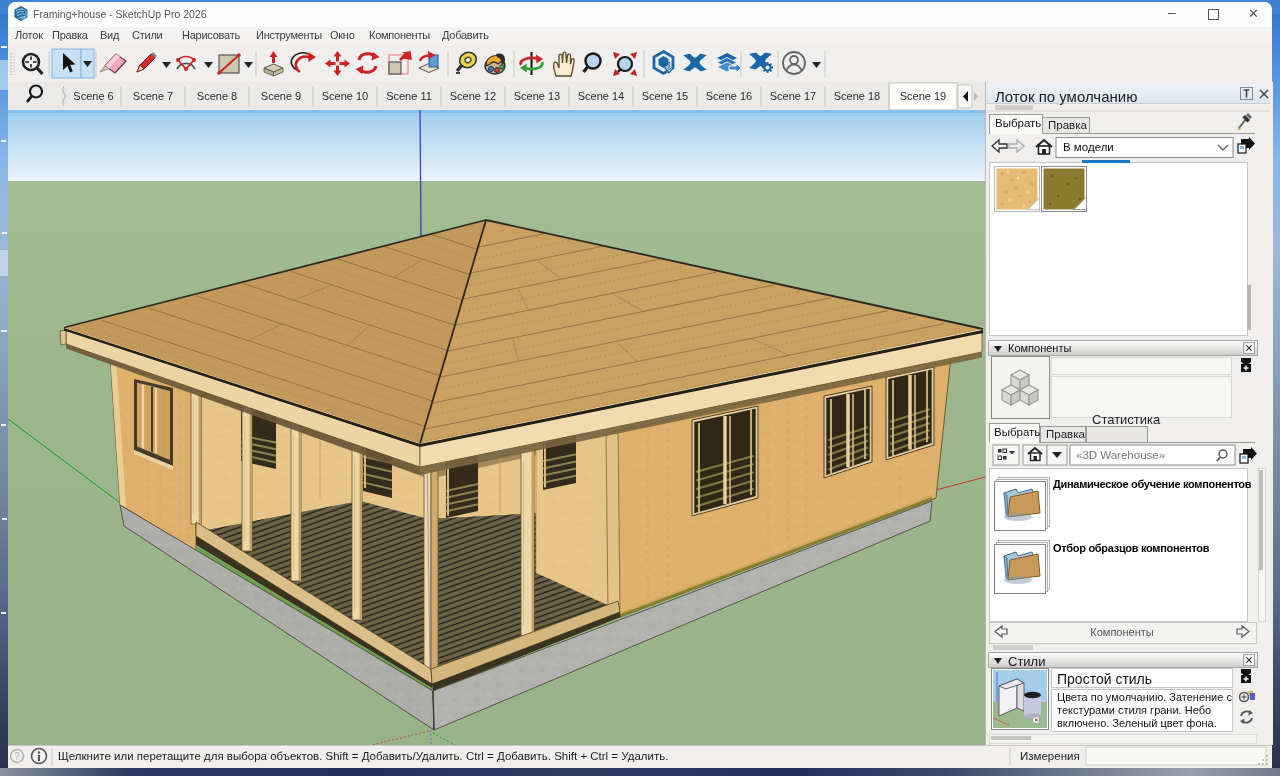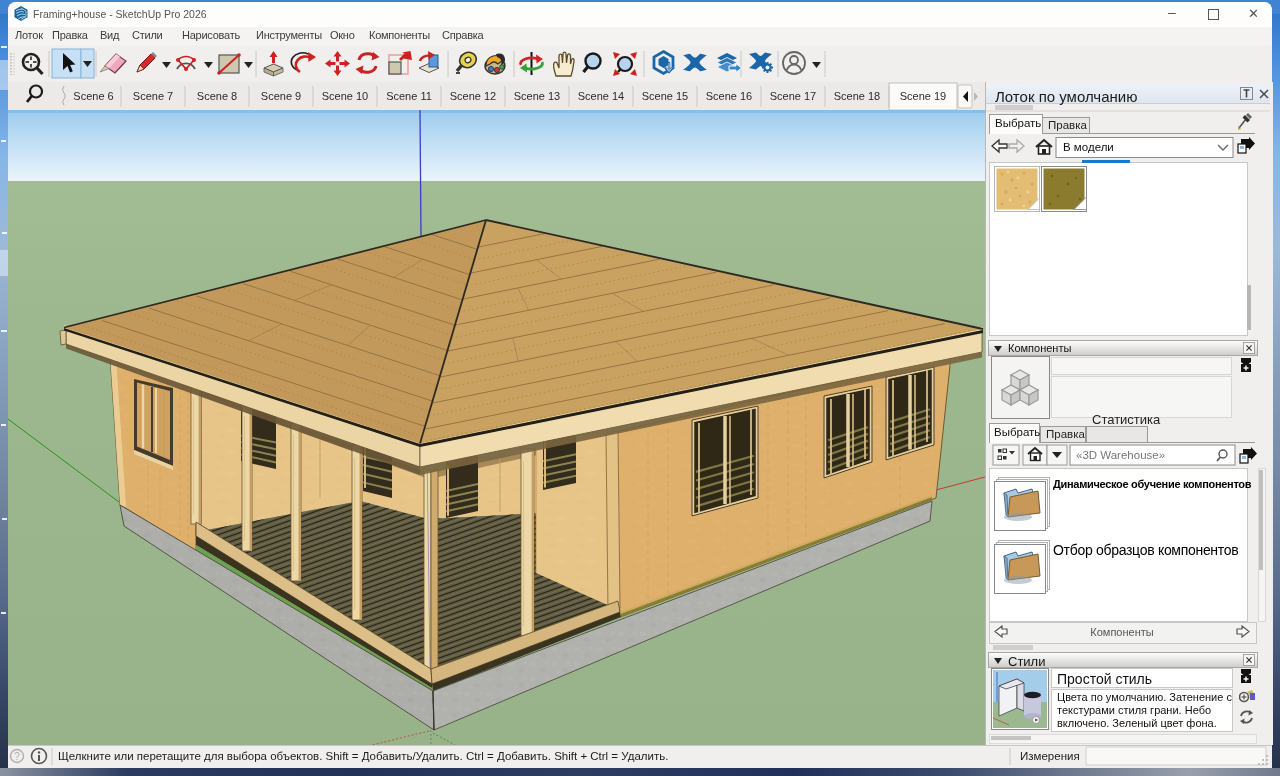--- a/index.html
+++ b/index.html
@@ -47,21 +47,21 @@
 <div class="abs" style="left:8px;top:27px;width:1264px;height:18px;background:#f4f3f1"></div>
 <div class="abs" id="menus" style="left:0;top:29px;font-size:11px;letter-spacing:-0.25px;color:#3c3c3c;height:14px">
 <span class="abs tx" style="left:15px">Лоток</span>
 <span class="abs tx" style="left:52px">Правка</span>
 <span class="abs tx" style="left:100px">Вид</span>
 <span class="abs tx" style="left:132px">Стили</span>
 <span class="abs tx" style="left:182px">Нарисовать</span>
 <span class="abs tx" style="left:256px">Инструменты</span>
 <span class="abs tx" style="left:330px">Окно</span>
 <span class="abs tx" style="left:369px">Компоненты</span>
-<span class="abs tx" style="left:442px">Справка</span>
+<span class="abs tx" style="left:442px">Добавить</span>
 </div>
 
 <div class="abs" id="toolbar" style="left:8px;top:45px;width:1264px;height:37px;background:#f0efed;border-bottom:1px solid #d8d7d5"></div>
 <svg class="abs" style="left:0;top:45px" width="990" height="37" xmlns="http://www.w3.org/2000/svg">
     <line x1="11" y1="8" x2="11" y2="30" stroke="#b9b8b6" stroke-width="1.5" stroke-dasharray="1.5,1.5"></line>
     <line x1="14" y1="8" x2="14" y2="30" stroke="#d6d5d3" stroke-width="1.5" stroke-dasharray="1.5,1.5"></line>
     <line x1="49" y1="6" x2="49" y2="32" stroke="#c9c8c6" stroke-width="1"></line>
     <line x1="96" y1="6" x2="96" y2="32" stroke="#c9c8c6" stroke-width="1"></line>
     <line x1="256" y1="6" x2="256" y2="32" stroke="#c9c8c6" stroke-width="1"></line>
     <line x1="448" y1="6" x2="448" y2="32" stroke="#c9c8c6" stroke-width="1"></line>
@@ -774,21 +774,21 @@
 <div class="abs tx" style="left:1053px;top:478px;font-size:11px;letter-spacing:-0.3px;font-weight:bold;color:#000">Динамическое обучение компонентов</div>
 <svg class="abs" style="left:994px;top:540px" width="56" height="54">
 <rect x="4.5" y="0.5" width="51" height="49" fill="#fff" stroke="#b0b0ae"></rect>
 <rect x="2.5" y="2.5" width="51" height="49" fill="#fff" stroke="#b0b0ae"></rect>
 <rect x="0.5" y="4.5" width="51" height="49" fill="#fff" stroke="#888886"></rect>
 <path d="M14 38 L10 16 L22 12 L24 16 L38 12 L44 34 Z" fill="#a8c8e0" stroke="#446688" stroke-width="1"></path>
 <path d="M14 40 L16 20 L44 14 L46 36 Z" fill="#c89858" stroke="#7a5a28" stroke-width="1"></path>
 <path d="M14 40 L12 38 L10 16 L13 18 Z" fill="#88a8c0" stroke="#446688" stroke-width="0.8"></path>
 <ellipse cx="24" cy="40" rx="14" ry="4" fill="#8898a8" opacity="0.5"></ellipse>
 </svg>
-<div class="abs tx" style="left:1053px;top:542px;font-size:14px;letter-spacing:-0.3px;font-weight:normal;color:#000">Отбор образцов компонентов</div>
+<div class="abs tx" style="left:1053px;top:542px;font-size:11px;letter-spacing:-0.3px;font-weight:bold;color:#000">Отбор образцов компонентов</div>
 <div class="abs" style="left:1258px;top:468px;width:6px;height:152px;background:#f4f4f2;border:1px solid #d8d7d5"></div>
 <div class="abs" style="left:1259px;top:470px;width:4px;height:100px;background:#c0bfbd"></div>
 <div class="abs" style="left:989px;top:622px;width:266px;height:20px;background:#f2f2f0;border:1px solid #c8c7c5"></div>
 <svg class="abs" style="left:993px;top:625px" width="258" height="14">
     <path d="M9 1 L9 4 L14 4 L14 9 L9 9 L9 12 L2 6.5 Z" fill="#f8f8f6" stroke="#555" stroke-width="1.2"></path>
     <path d="M249 1 L249 4 L244 4 L244 9 L249 9 L249 12 L256 6.5 Z" fill="#f8f8f6" stroke="#555" stroke-width="1.2"></path>
     <text x="129" y="11" font-size="11" fill="#555" text-anchor="middle" font-family="Liberation Sans, sans-serif">Компоненты</text>
   </svg>
 <div class="abs" style="left:993px;top:645px;width:40px;height:5px;background:#cfcecc"></div>
 <div class="abs" style="left:988px;top:652px;width:268px;height:14px;background:linear-gradient(180deg,#fdfdfd,#cfcecc);border:1px solid #a8a7a5"></div>

